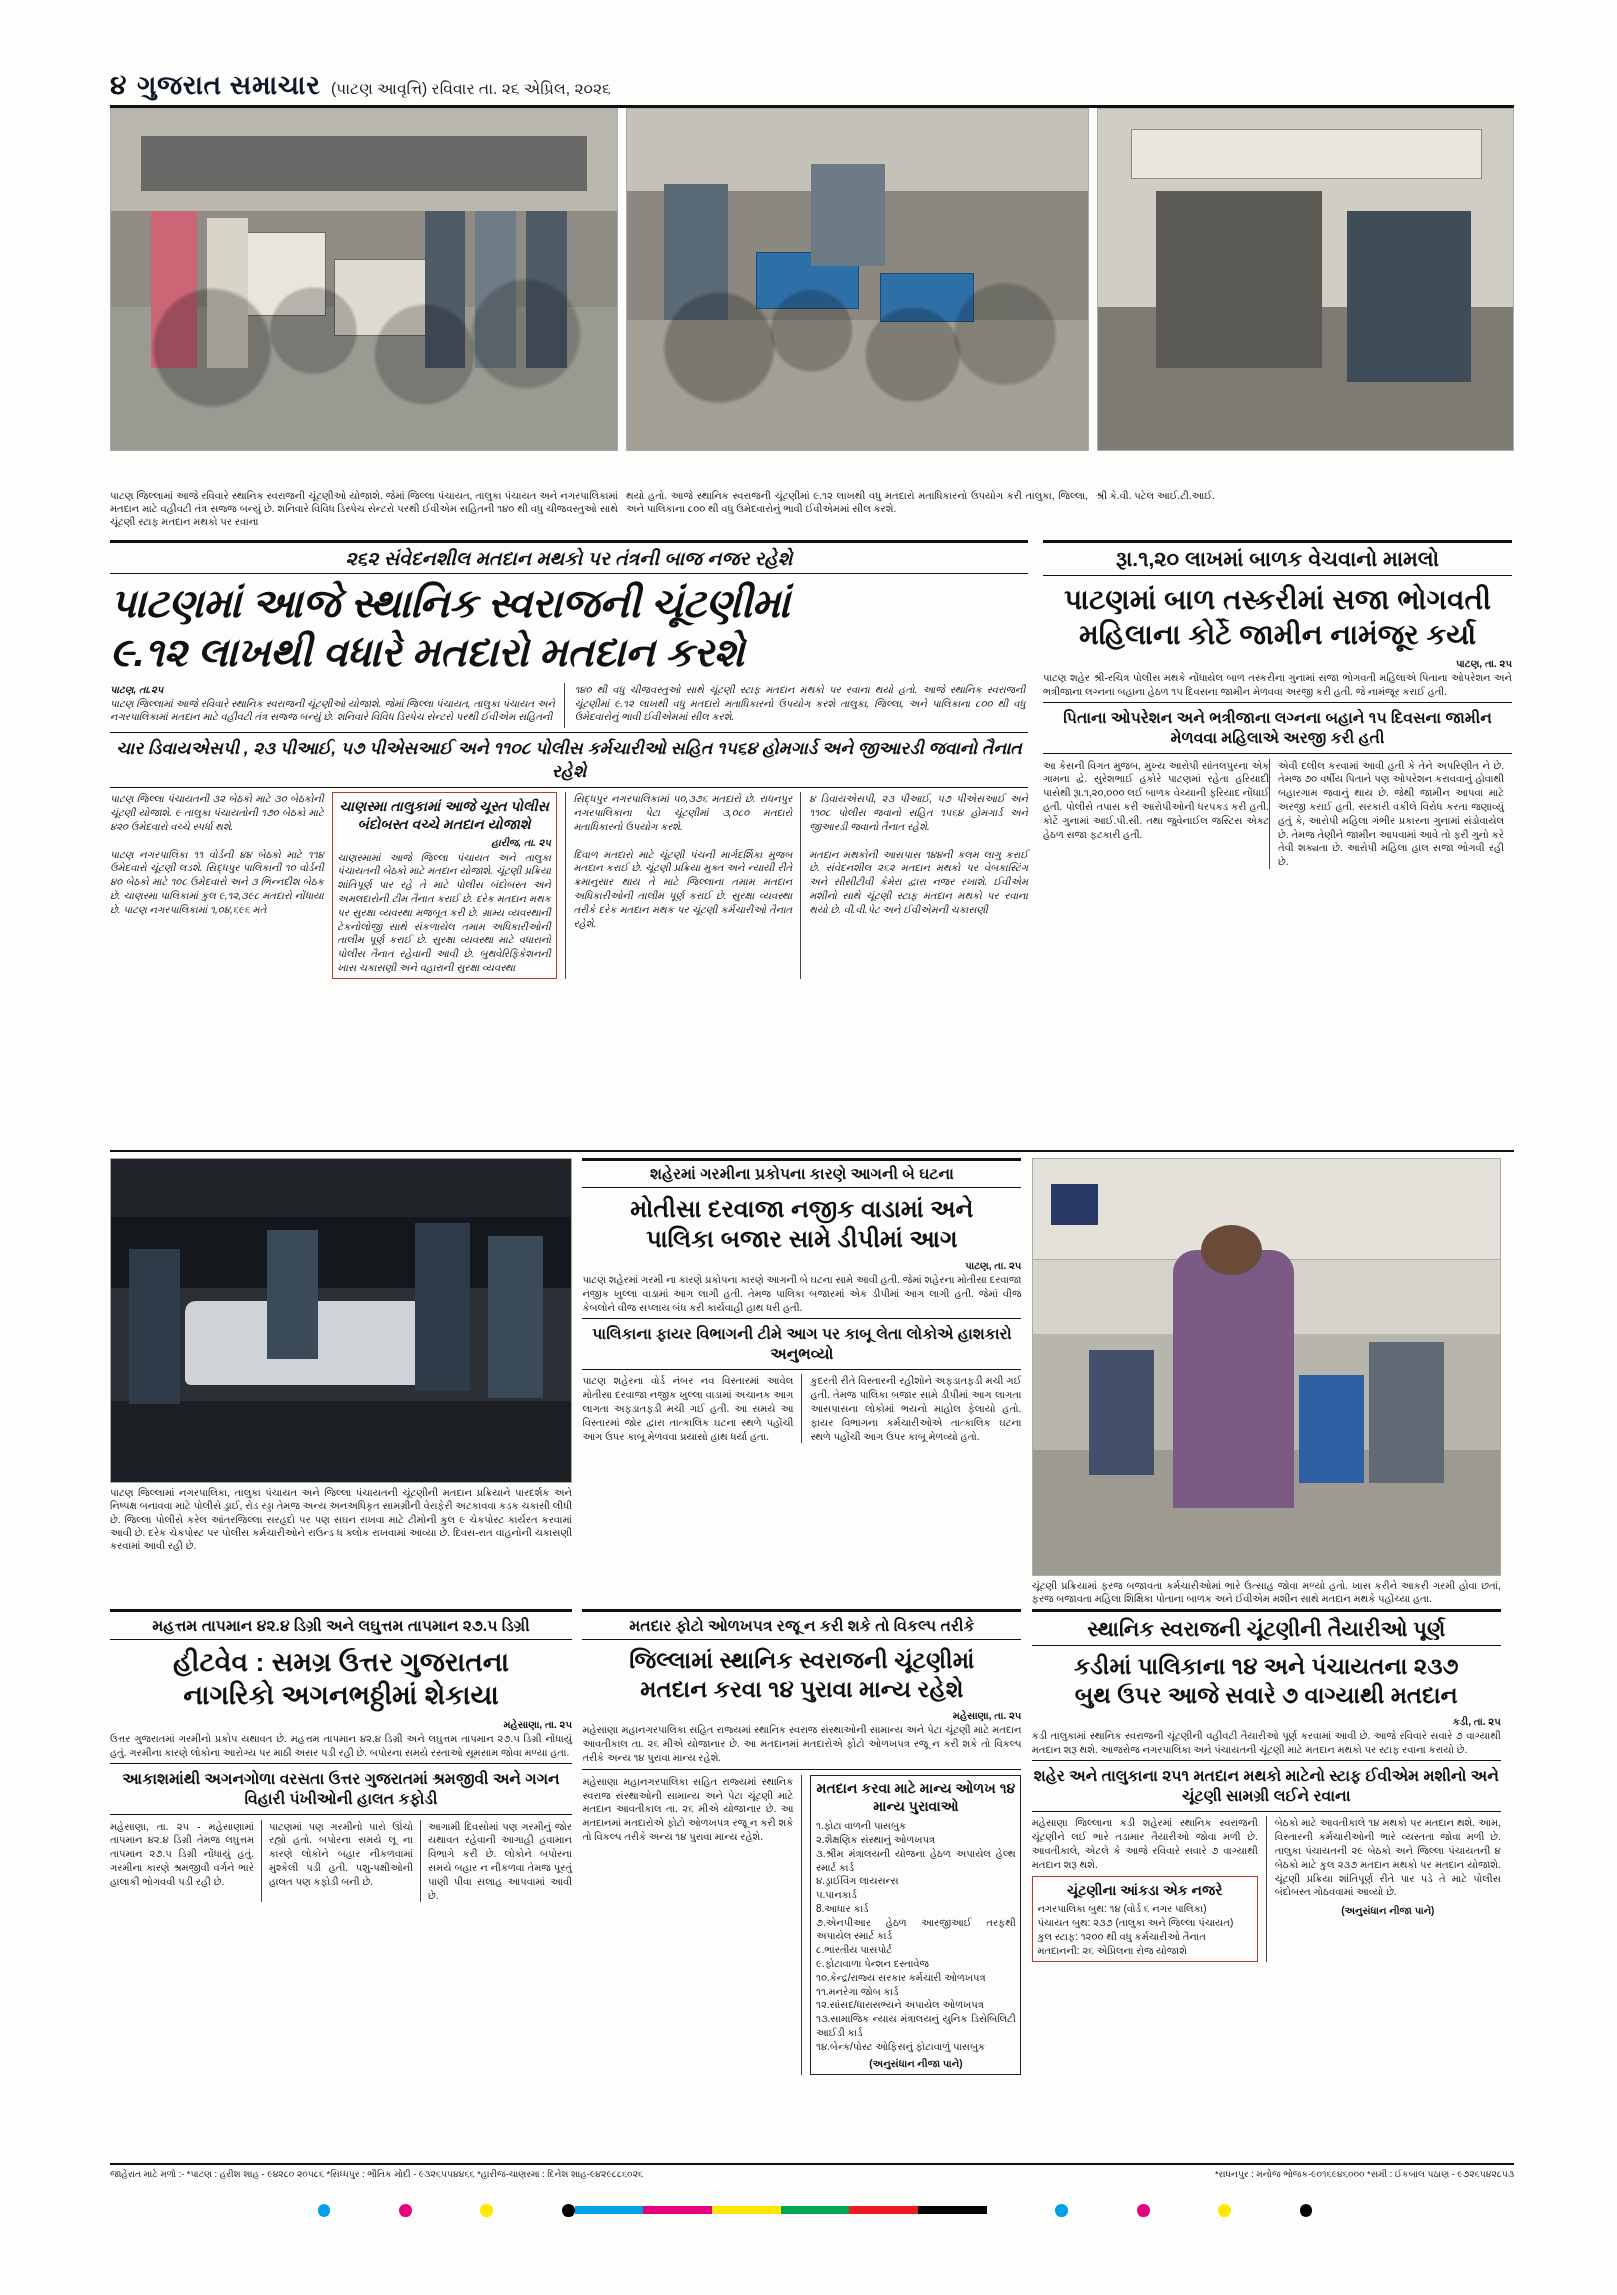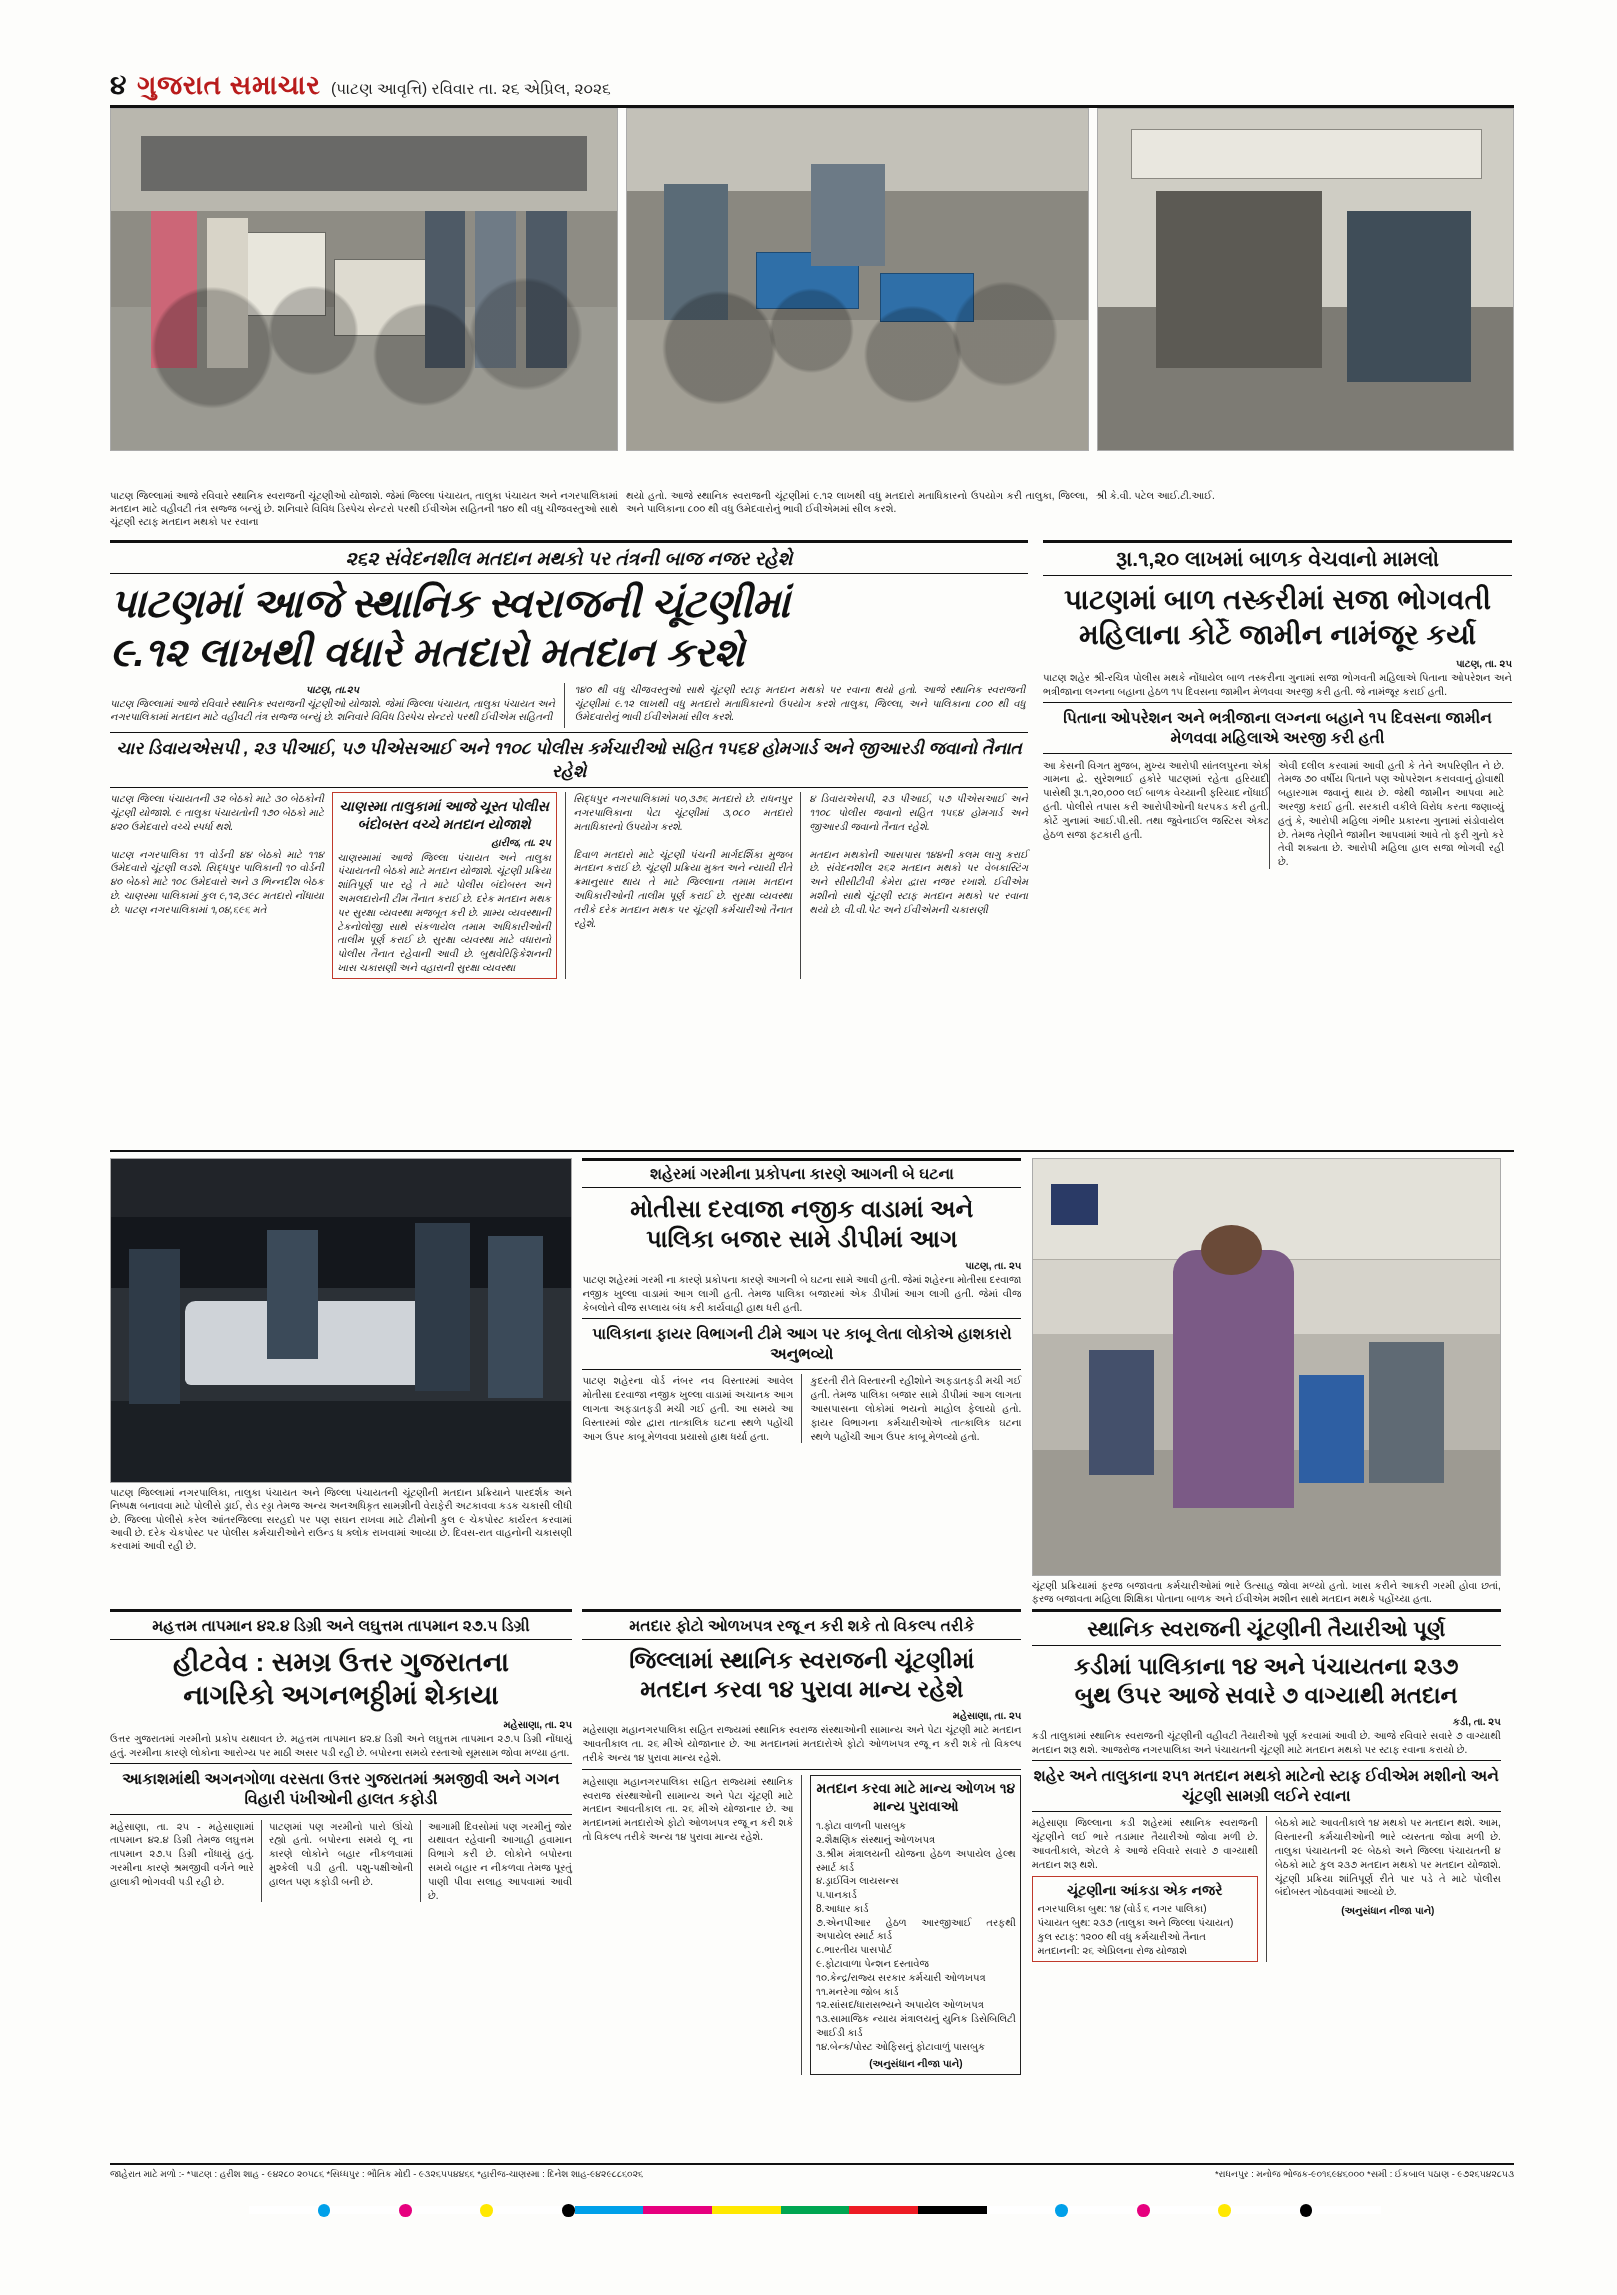--- a/index.html
+++ b/index.html
@@ -45,21 +45,21 @@
     font-weight: bold;
     line-height: 1;
     padding-bottom: 2.3px;
   }
   .paper-name {
     font-size: 26.6px;
     font-weight: bold;
     letter-spacing: 0.6px;
     line-height: 1;
     padding-bottom: 2.3px;
-    color: #b91c1c;
+    color: #0f172a;
   }
   .edition-line {
     font-size: 15.6px;
     line-height: 1;
     padding-bottom: 4.6px;
     color: #222;
   }
 
   
   .photo {
@@ -266,21 +266,21 @@
 
         <div class="left-main">
           <div style="border-top:2.9px solid #111;border-bottom:1.2px solid #111;"></div>
           <div class="kicker">૨૬૨ સંવેદનશીલ મતદાન મથકો પર તંત્રની બાજ નજર રહેશે</div>
           <div style="border-top:1.2px solid #111;"></div>
           <div class="headline-xl" style="margin-top:5.8px;">પાટણમાં આજે સ્થાનિક સ્વરાજની ચૂંટણીમાં</div>
           <div class="headline-xl" style="margin-bottom:5.8px;">૯.૧૨ લાખથી વધારે મતદારો મતદાન કરશે</div>
 
           <div style="display:flex;gap:9.2px;margin-top:2.3px;">
             <div class="body" style="width:445px;">
-              <div style="text-align:center;font-weight:bold;">પાટણ, તા.૨૫</div>
+              <div style="text-align:left;font-weight:bold;">પાટણ, તા.૨૫</div>
               <p>પાટણ જિલ્લામાં આજે રવિવારે સ્થાનિક સ્વરાજની ચૂંટણીઓ યોજાશે. જેમાં જિલ્લા પંચાયત, તાલુકા પંચાયત અને નગરપાલિકામાં મતદાન માટે વહીવટી તંત્ર સજ્જ બન્યું છે. શનિવારે વિવિધ ડિસ્પેચ સેન્ટરો પરથી ઈવીએમ સહિતની</p>
             </div>
             <div class="body vdiv" style="width:451px;padding-left:9.2px;">
               <p>૧૪૦ થી વધુ ચીજવસ્તુઓ સાથે ચૂંટણી સ્ટાફ મતદાન મથકો પર રવાના થયો હતો. આજે સ્થાનિક સ્વરાજની ચૂંટણીમાં ૯.૧૨ લાખથી વધુ મતદારો મતાધિકારનો ઉપયોગ કરશે તાલુકા, જિલ્લા, અને પાલિકાના ૮૦૦ થી વધુ ઉમેદવારોનું ભાવી ઈવીએમમાં સીલ કરશે.</p>
             </div>
           </div>
 
           <div style="border-top:1.7px solid #111;margin-top:3.5px;"></div>
           <div class="subhead-bar">ચાર ડિવાયએસપી , ૨૩ પીઆઈ, ૫૭ પીએસઆઈ અને ૧૧૦૮ પોલીસ કર્મચારીઓ સહિત ૧૫૬૪ હોમગાર્ડ અને જીઆરડી જવાનો તૈનાત રહેશે</div>
           <div style="border-top:1.7px solid #111;margin-bottom:4.6px;"></div>

